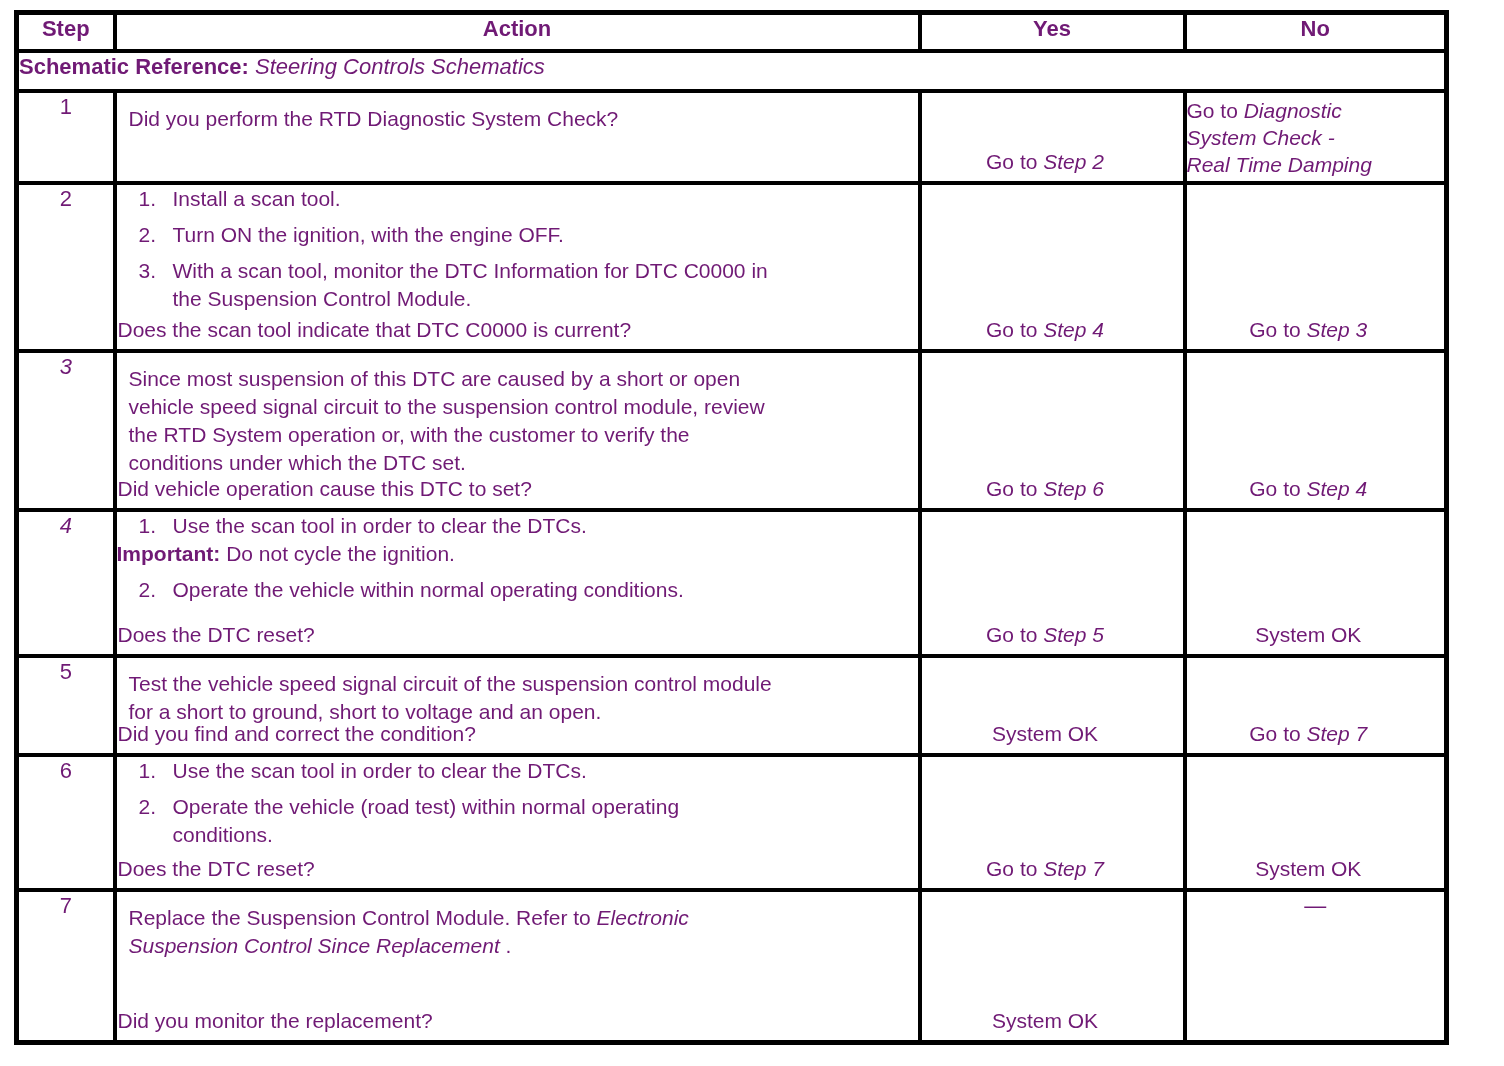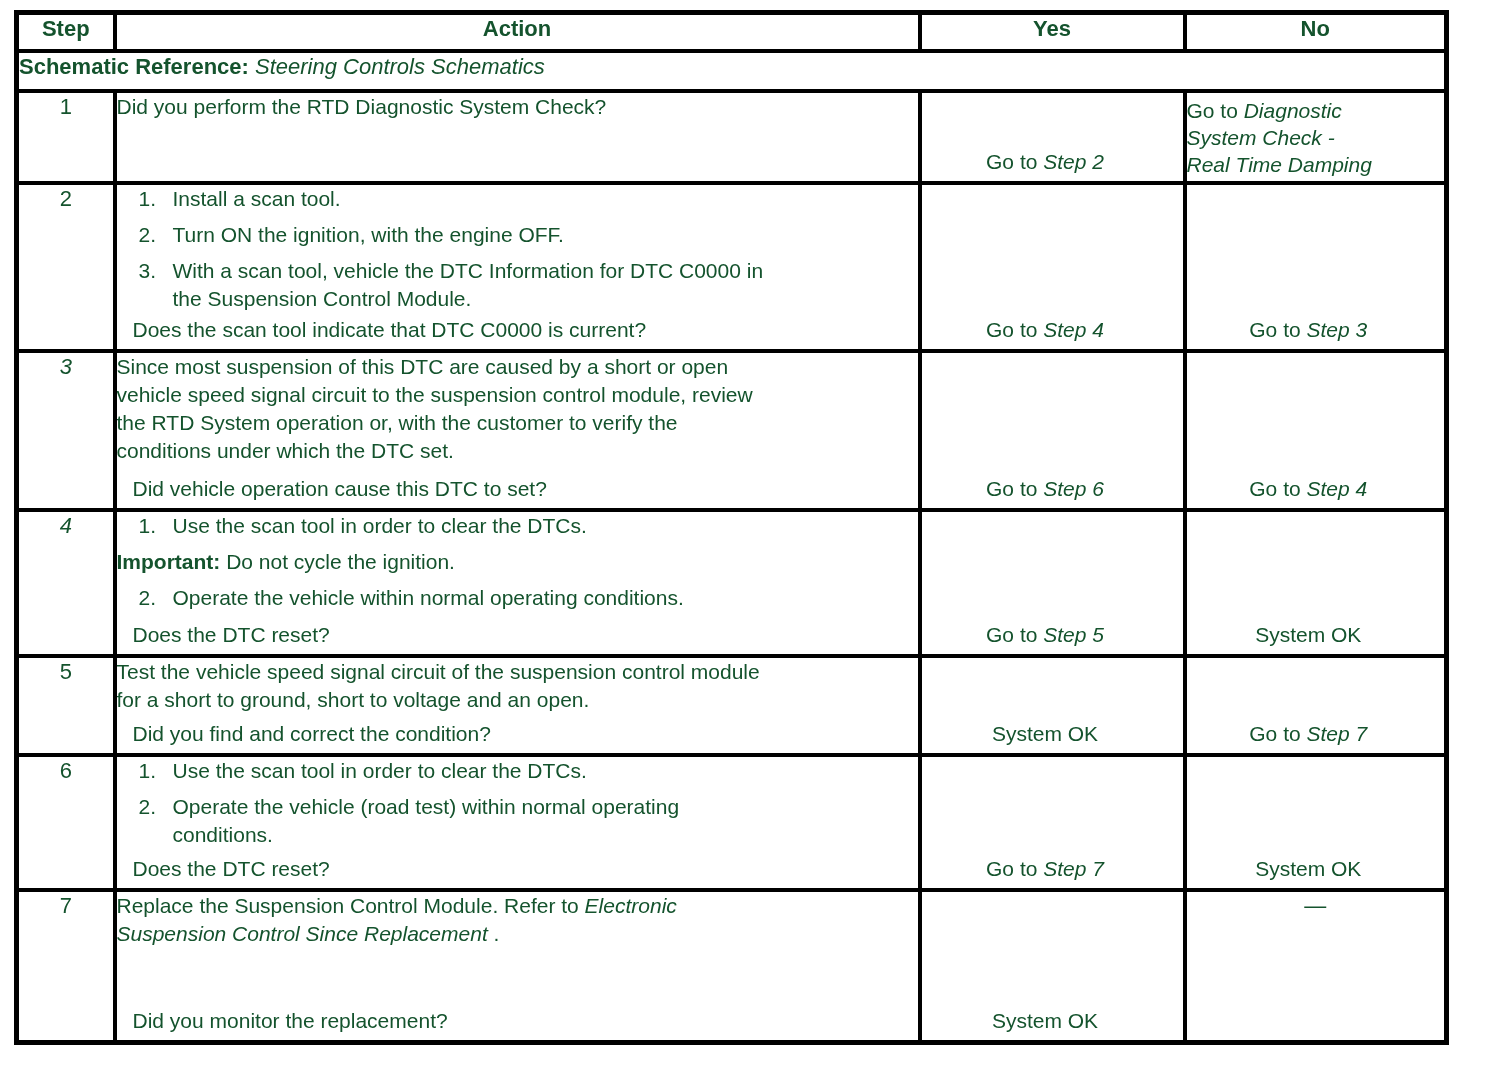--- a/index.html
+++ b/index.html
@@ -2,21 +2,21 @@
 <html><head>
 <meta charset="utf-8">
 <style>
   html, body { margin: 0; padding: 0; background: #ffffff; }
   .page {
     position: relative;
     width: 1504px;
     height: 1066px;
     background: #ffffff;
     font-family: "Liberation Sans", sans-serif;
-    color: #14532d;
+    color: #701a75;
     border-radius: 19px;
   }
   table.diag {
     position: absolute;
     left: 14px;
     top: 10px;
     width: 1430px;
     border-collapse: collapse;
     table-layout: fixed;
     border: 5px solid #000;
@@ -49,41 +49,41 @@
     font-size: 22px;
   }
   td.step.it { font-style: italic; }
   td.action {
     position: relative;
     padding: 5px 8px 34px 10px;
   }
   td.result { position: relative; }
   .q {
     position: absolute;
-    left: 16px;
+    left: 1px;
     right: 8px;
     bottom: 5px;
   }
   .q-top { margin-top: 0; }
   .goto {
     position: absolute;
     left: 4px;
     right: 18px;
     bottom: 5px;
     text-align: center;
   }
   .li {
     position: relative;
     padding-left: 56px;
     margin-top: 8px;
   }
   .li:first-child { margin-top: 0; }
   .li .num { position: absolute; left: 22px; }
-  .para { margin: 0; }
-  .imp { margin-top: 8px; }
+  .para { margin: 12px; }
+  .imp { }
   .imp b { font-weight: bold; }
   i, .ital { font-style: italic; }
   .no-block {
     padding-top: 4px;
     line-height: 27px;
   }
   td.dash-cell {
     text-align: center;
     vertical-align: middle;
     font-size: 22px;
@@ -149,21 +149,21 @@
         <div class="li">
           <span class="num">1.</span>
           <div>Install a scan tool.</div>
         </div>
         <div class="li">
           <span class="num">2.</span>
           <div>Turn ON the ignition, with the engine OFF.</div>
         </div>
         <div class="li">
           <span class="num">3.</span>
-          <div>With a scan tool, vehicle the DTC Information for DTC C0000 in</div>
+          <div>With a scan tool, monitor the DTC Information for DTC C0000 in</div>
           <div>the Suspension Control Module.</div>
         </div>
         <div class="q">Does the scan tool indicate that DTC C0000 is current?</div>
       </td>
       <td class="result">
         <div class="goto"><span>Go to </span><i>Step 4</i></div>
       </td>
       <td class="result">
         <div class="goto"><span>Go to </span><i>Step 3</i></div>
       </td>

